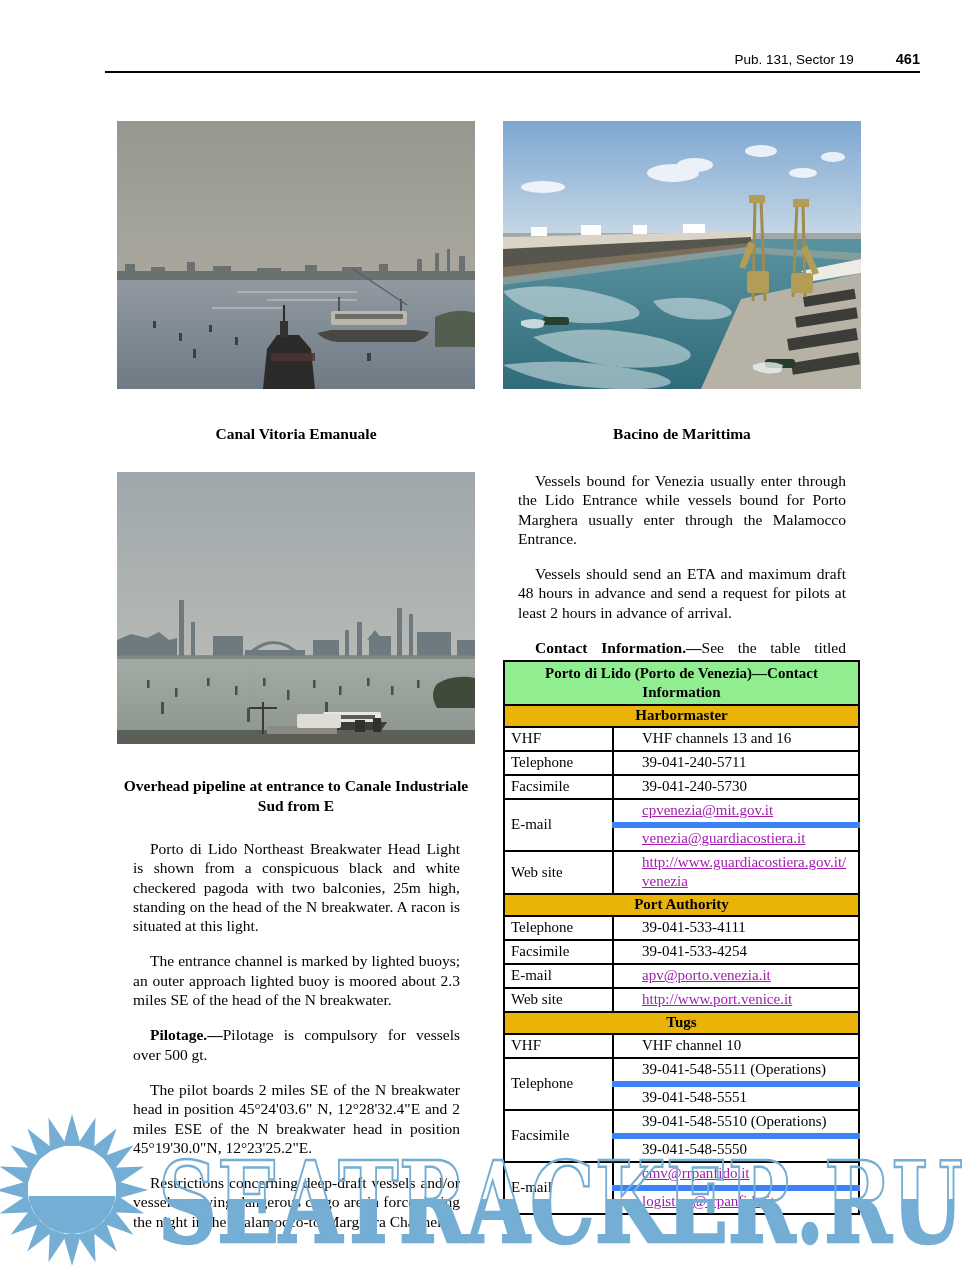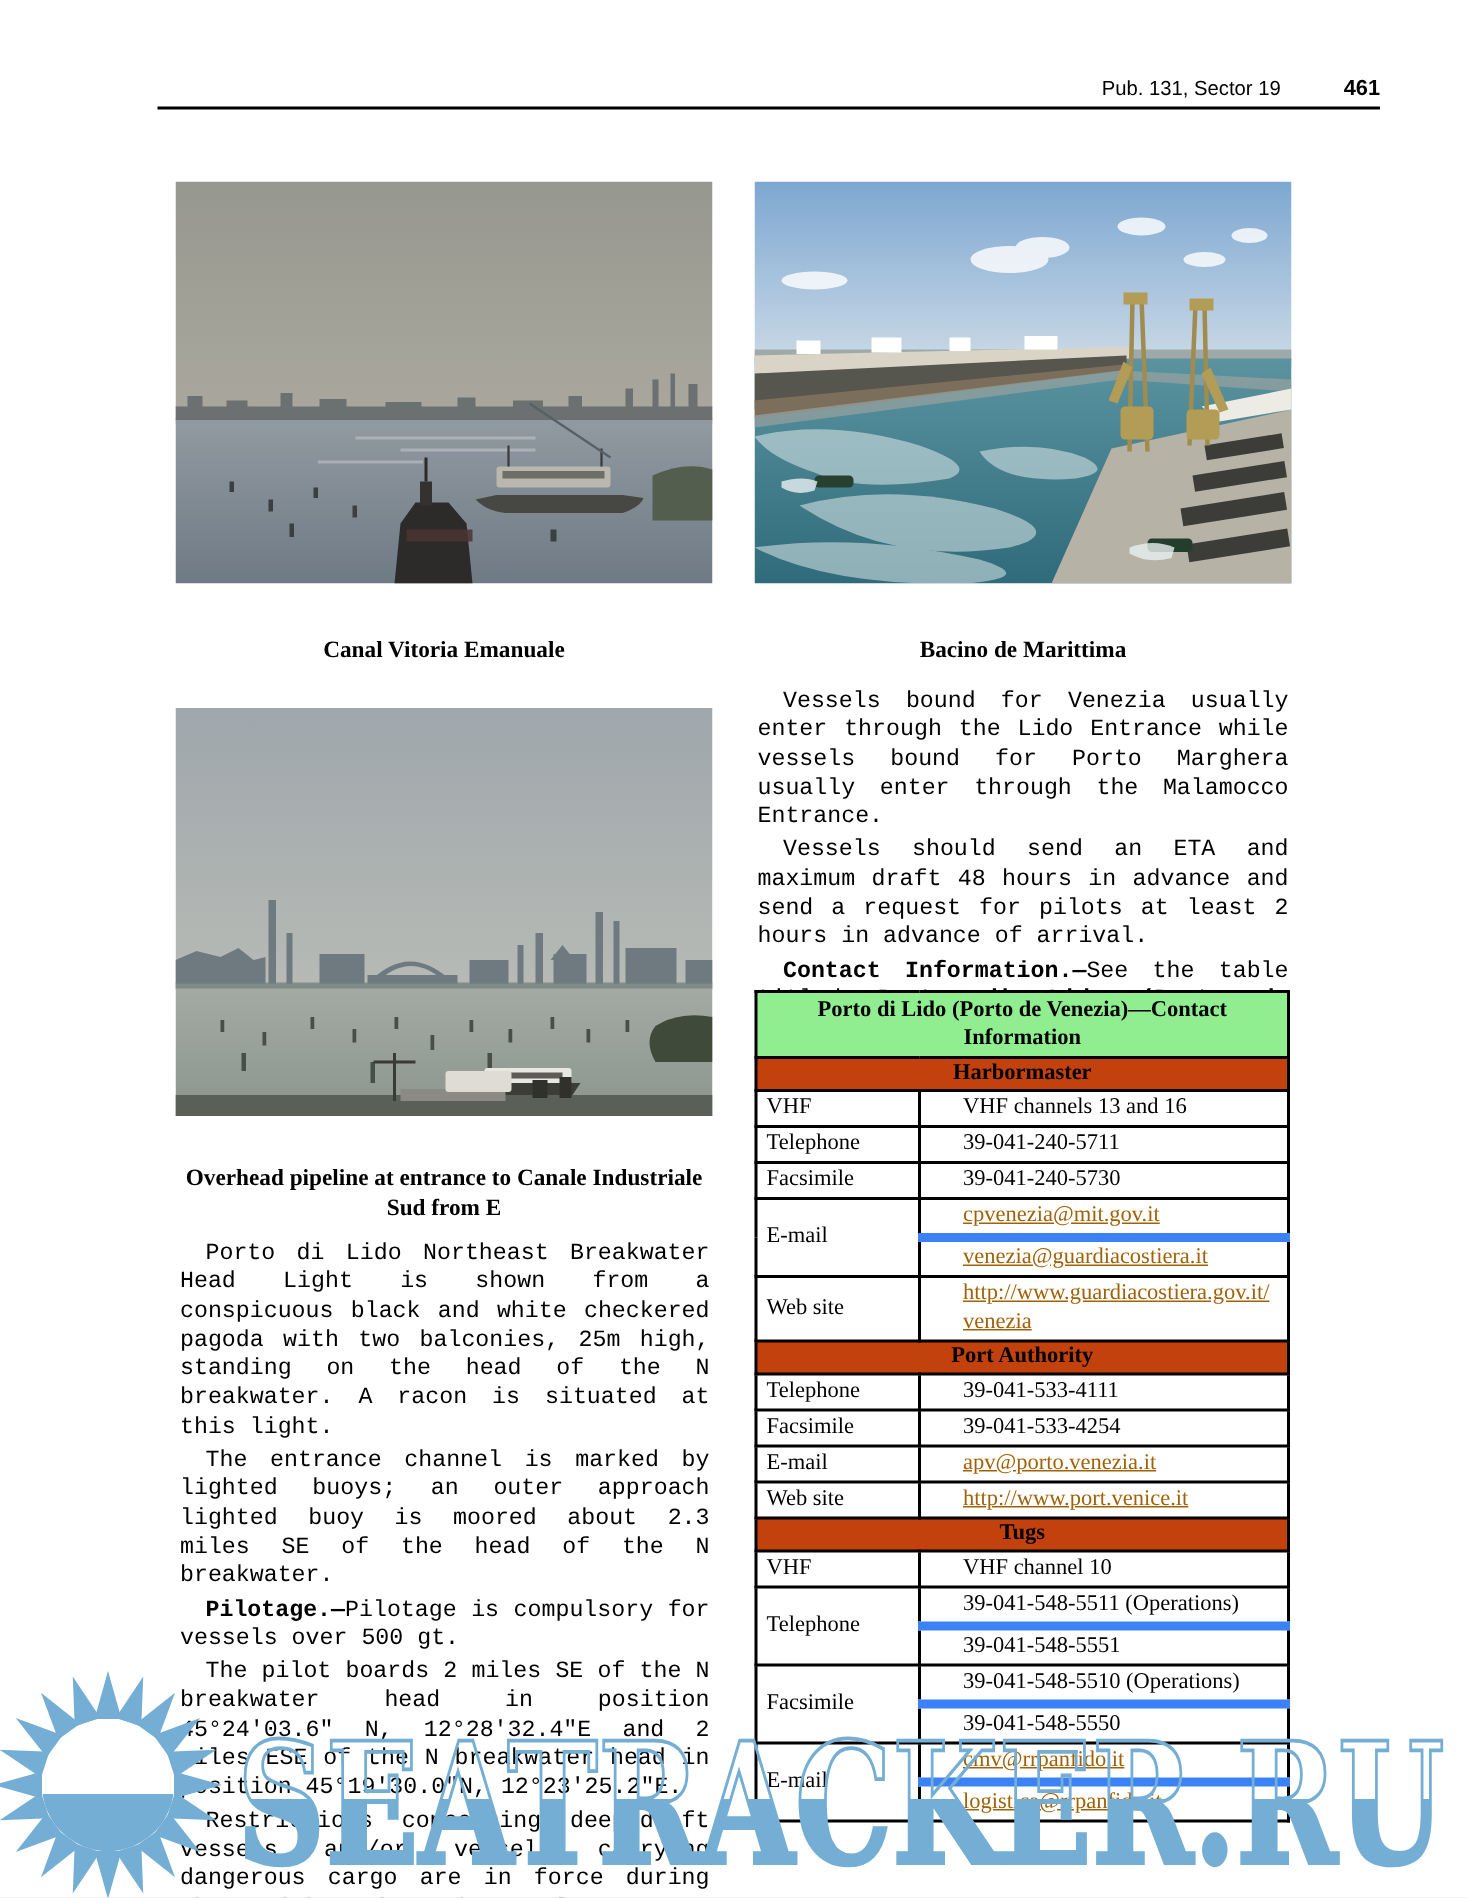--- a/index.html
+++ b/index.html
@@ -10,32 +10,32 @@
               justify-content:flex-end;align-items:baseline;gap:42px;
               font-family:"Liberation Sans", sans-serif;font-size:13.5px;}
   .header-row .pagenum{font-weight:bold;font-size:14.5px;}
   .header-rule{position:absolute;left:105px;top:71px;width:815px;height:2px;background:#000;}
   
   .photo{position:absolute;display:block;}
   
   .caption{position:absolute;text-align:center;font-weight:bold;font-size:15.5px;line-height:20px;}
   
   .col{position:absolute;font-size:15.5px;line-height:19.3px;text-align:justify;}
-  .col p{margin:3px;text-indent:17px;font-family:Liberation Mono, monospace;}
+  .col p{margin:16px;text-indent:17px;}
   .lead{font-weight:bold;}
   
   .ctable{position:absolute;left:503px;top:660px;width:357px;border-collapse:collapse;
           font-size:15px;line-height:19px;}
   .ctable td{border:2px solid #000;padding:1px 6px 2px 6px;vertical-align:middle;}
   .ctable tr.sub td{border-top:6px solid #3b82f6;}
   .ctable td.lab{width:95px;}
   .ctable td.val{overflow-wrap:anywhere;padding-left:28px;}
   .ctable td.title{background:#90ee90;font-weight:bold;text-align:center;padding:2px 8px;}
-  .ctable td.sect{background:#c2410c;font-weight:bold;text-align:center;padding:0 6px 1px 6px;}
-  .link{color:#a16207;text-decoration:underline;cursor:pointer;}
+  .ctable td.sect{background:#eab308;font-weight:bold;text-align:center;padding:0 6px 1px 6px;}
+  .link{color:#a21caf;text-decoration:underline;cursor:pointer;}
   
   .watermark{position:absolute;left:0;top:1112px;width:978px;height:153px;pointer-events:none;}
 </style>
 </head>
 <body>
 
 <div class="page">
 
   <div class="header-row">
     <span>Pub. 131, Sector 19</span>

